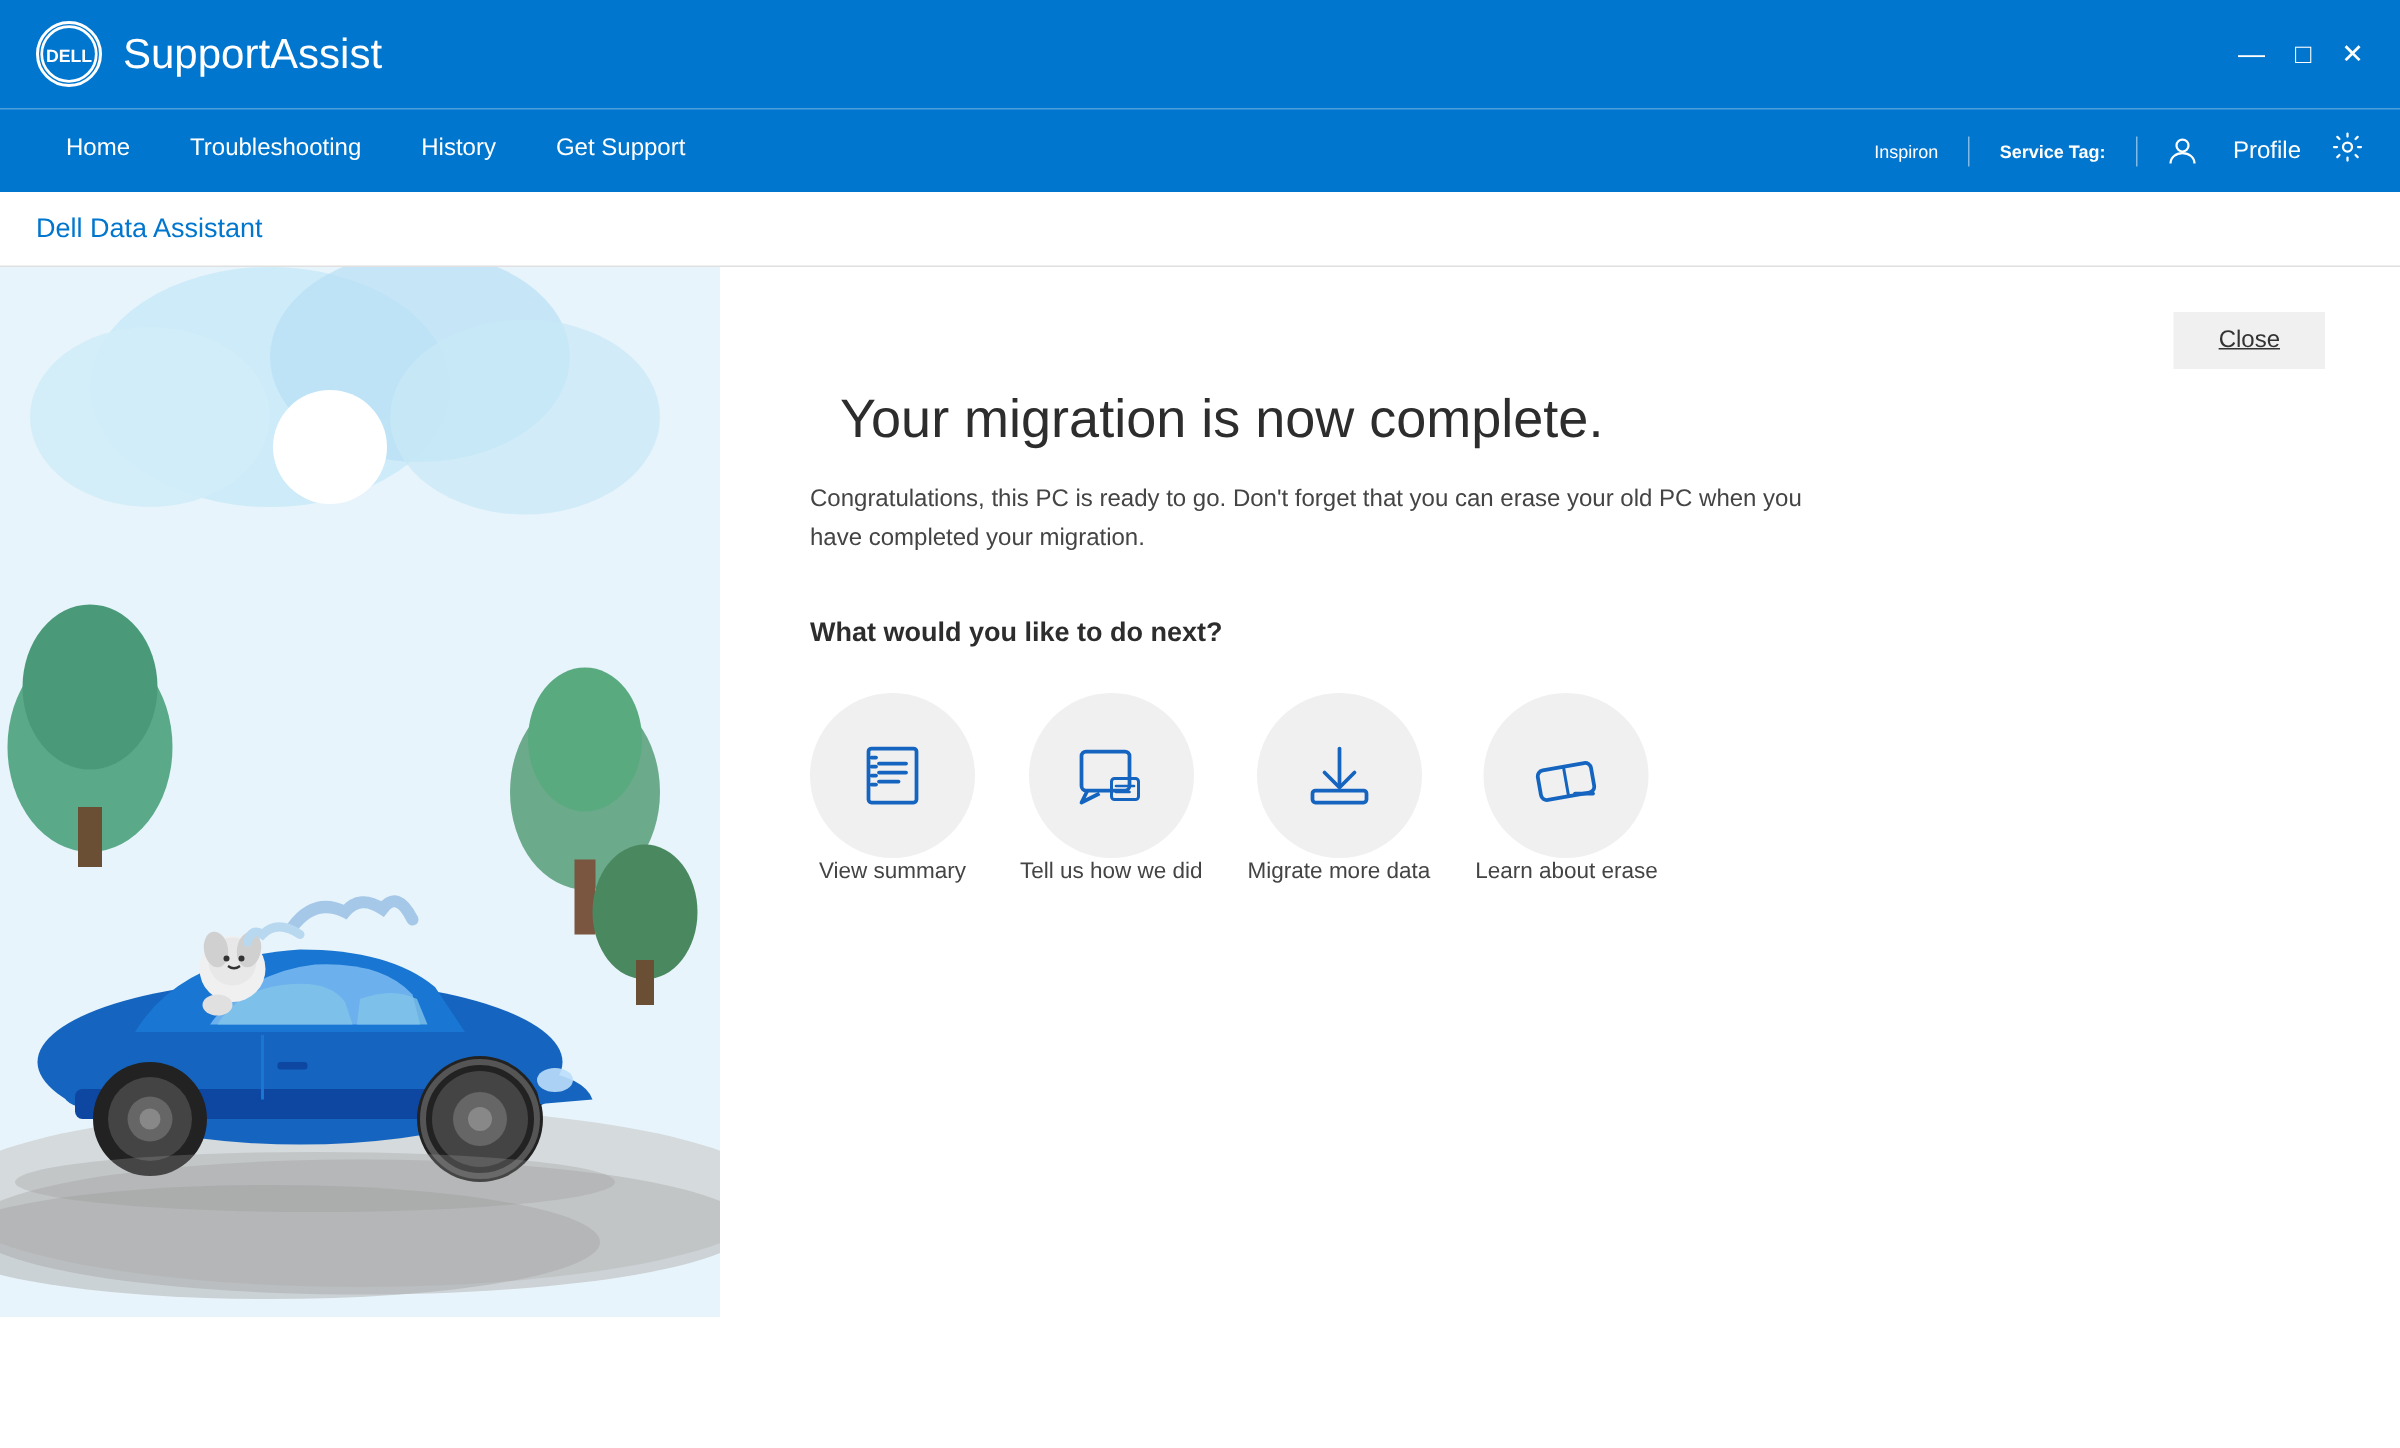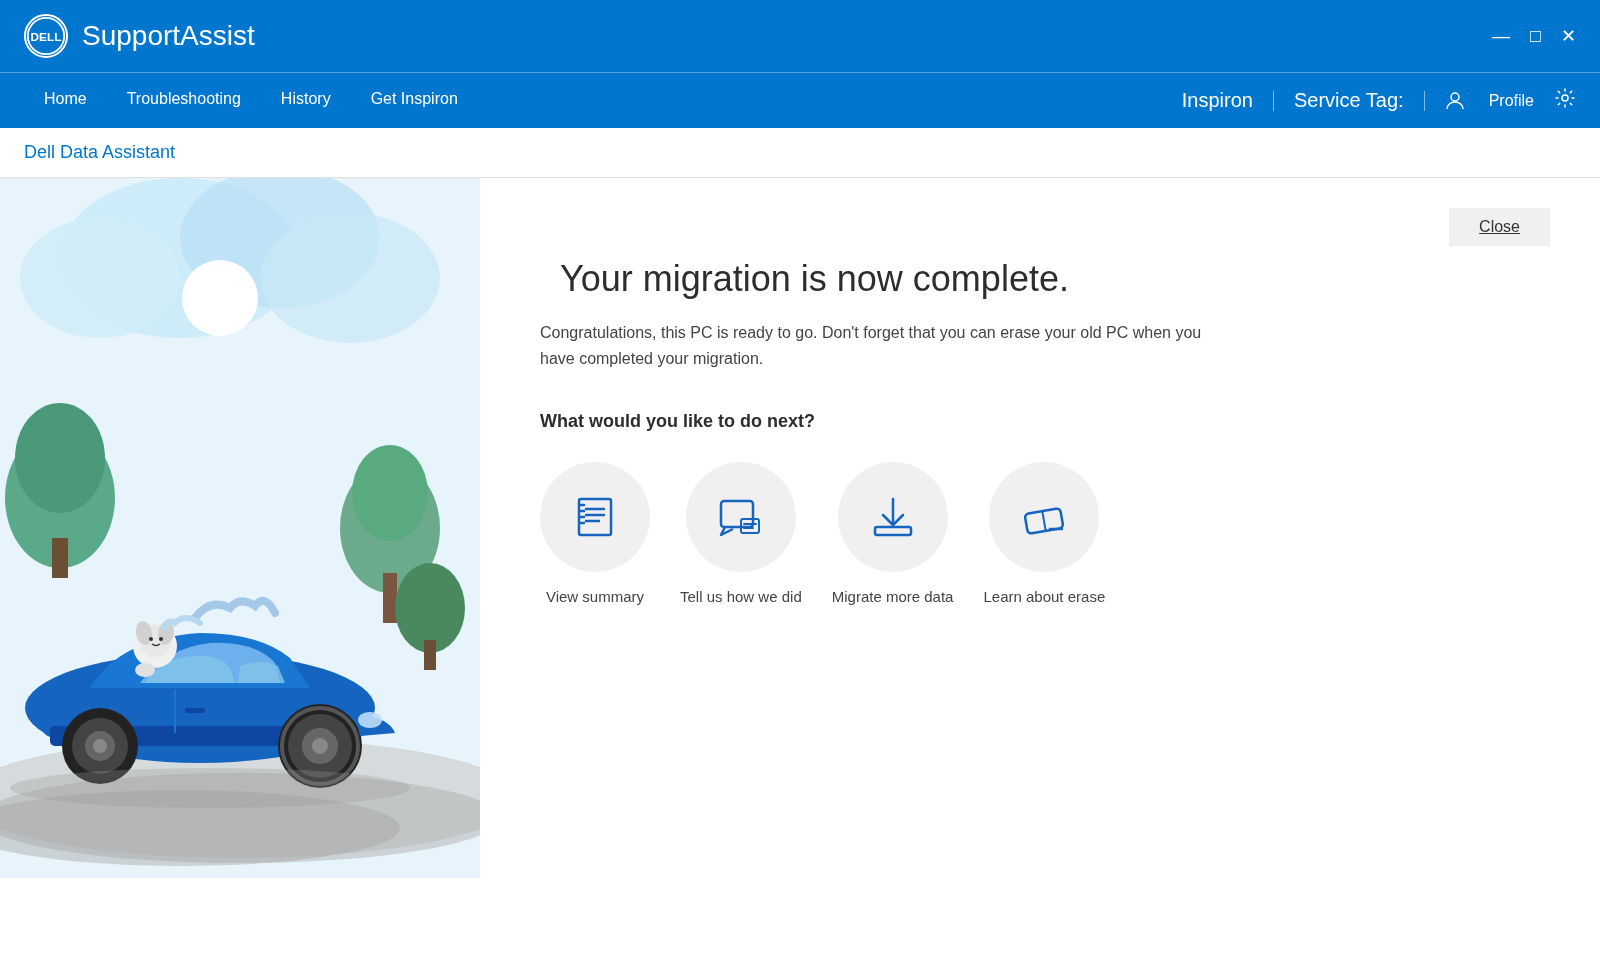--- a/index.html
+++ b/index.html
@@ -47,21 +47,21 @@
       display: flex; gap: 0; flex: 1;
     }
     .nav-item {
       color: white; font-size: 16px; padding: 0 20px; height: 60px;
       display: flex; align-items: center; cursor: pointer; text-decoration: none;
       border-bottom: 3px solid transparent;
     }
     .nav-right {
       display: flex; align-items: center; gap: 20px; color: white;
     }
-    .device-info { font-size: 20px; }
+    .device-info { font-size: 12px; }
     .divider-v { width: 1px; height: 20px; background: rgba(255,255,255,0.5); }
     .profile-btn {
       display: flex; align-items: center; gap: 24px; color: white; font-size: 16px; cursor: pointer;
     }
     .settings-icon { font-size: 20px; cursor: pointer; color: white; }
 
     
     .sub-header {
       background: white;
       padding: 14px 24px;
@@ -135,21 +135,20 @@
 
     .action-buttons {
       display: flex;
       gap: 30px;
     }
 
     .action-btn {
       display: flex;
       flex-direction: column;
       align-items: center;
-      gap: 16px;
       cursor: pointer;
       background: none; border: none;
     }
 
     .action-circle {
       width: 110px; height: 110px;
       border-radius: 50%;
       background: #f0f0f0;
       display: flex; align-items: center; justify-content: center;
     }
@@ -180,27 +179,27 @@
     <button class="win-btn">□</button>
     <button class="win-btn">✕</button>
   </div>
 </div>
 
 <div class="navbar">
   <div class="nav-left">
     <a class="nav-item">Home</a>
     <a class="nav-item">Troubleshooting</a>
     <a class="nav-item">History</a>
-    <a class="nav-item">Get Inspiron</a>
+    <a class="nav-item">Get Support</a>
   </div>
   <div class="nav-right">
     <span class="device-info">Inspiron</span>
     <div class="divider-v"></div>
     <span class="device-info">
-      <span style="font-weight:400">Service Tag:</span>
+      <span style="font-weight:700">Service Tag:</span>
     </span>
     <div class="divider-v"></div>
     <div class="profile-btn">
       <svg width="20" height="20" viewBox="0 0 20 20" fill="none">
         <circle cx="10" cy="6" r="4" stroke="white" stroke-width="1.5"></circle>
         <path d="M2 18c0-4 3.6-7 8-7s8 3 8 7" stroke="white" stroke-width="1.5" fill="none"></path>
       </svg>
       <span>Profile</span>
     </div>
     <span class="settings-icon">

